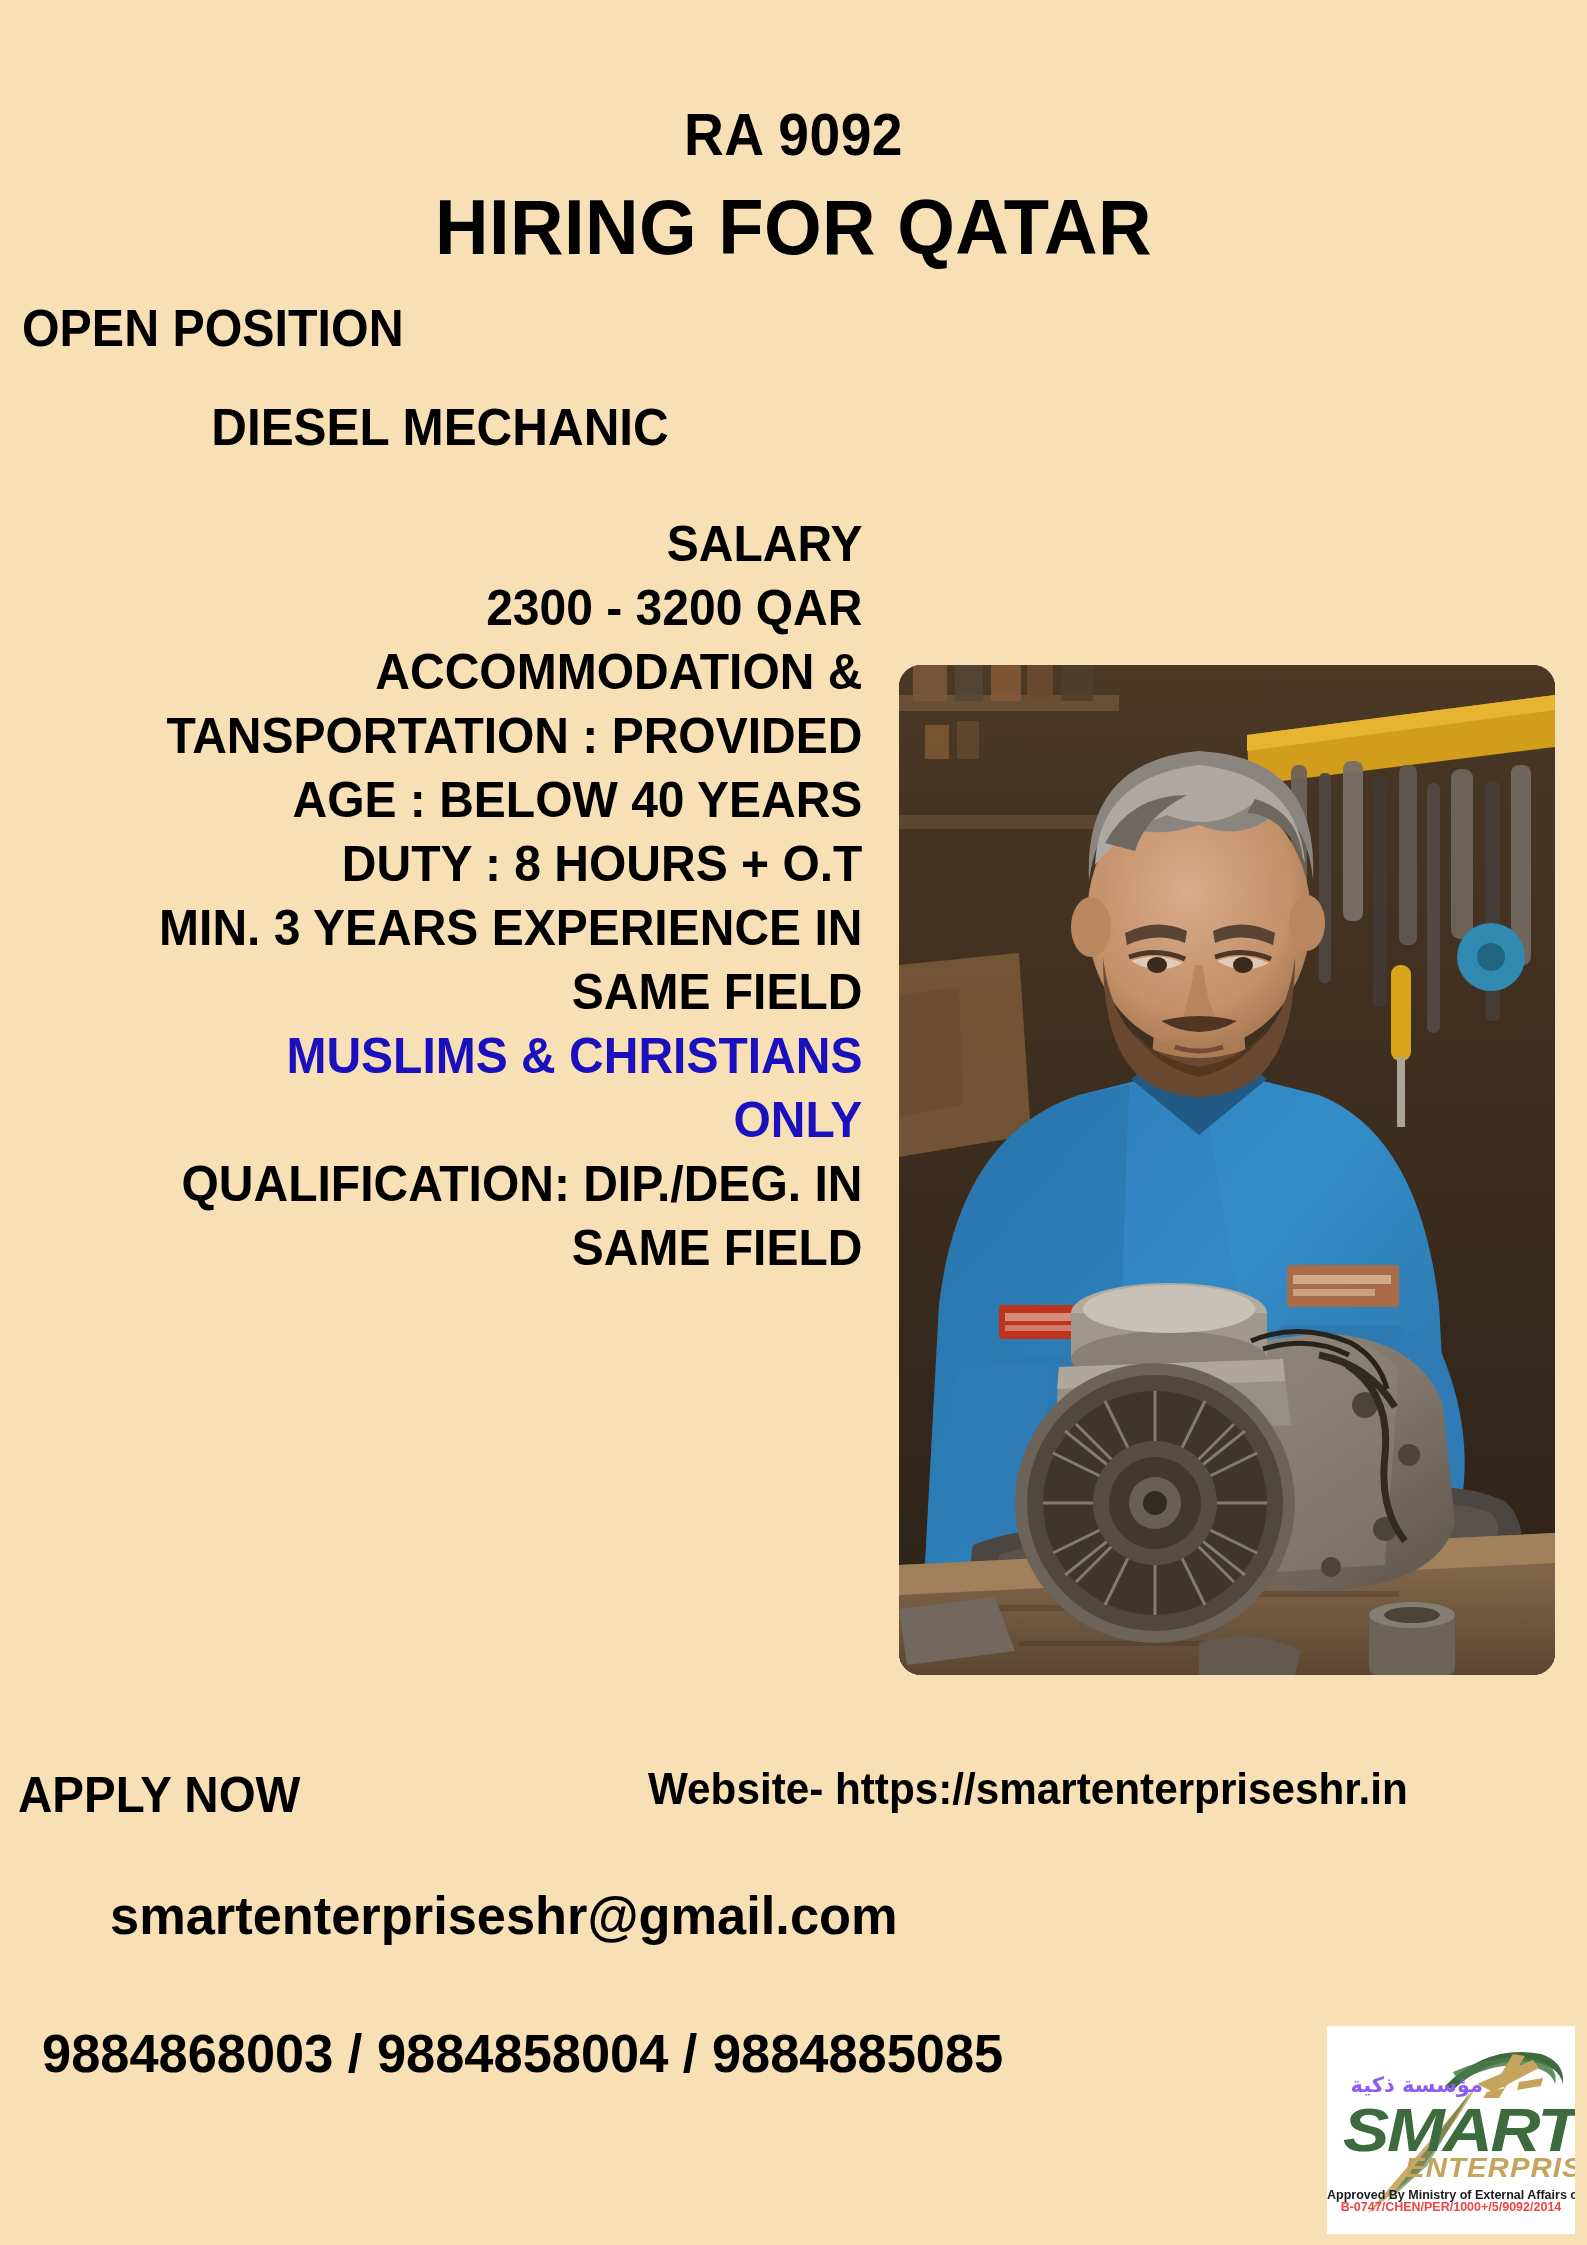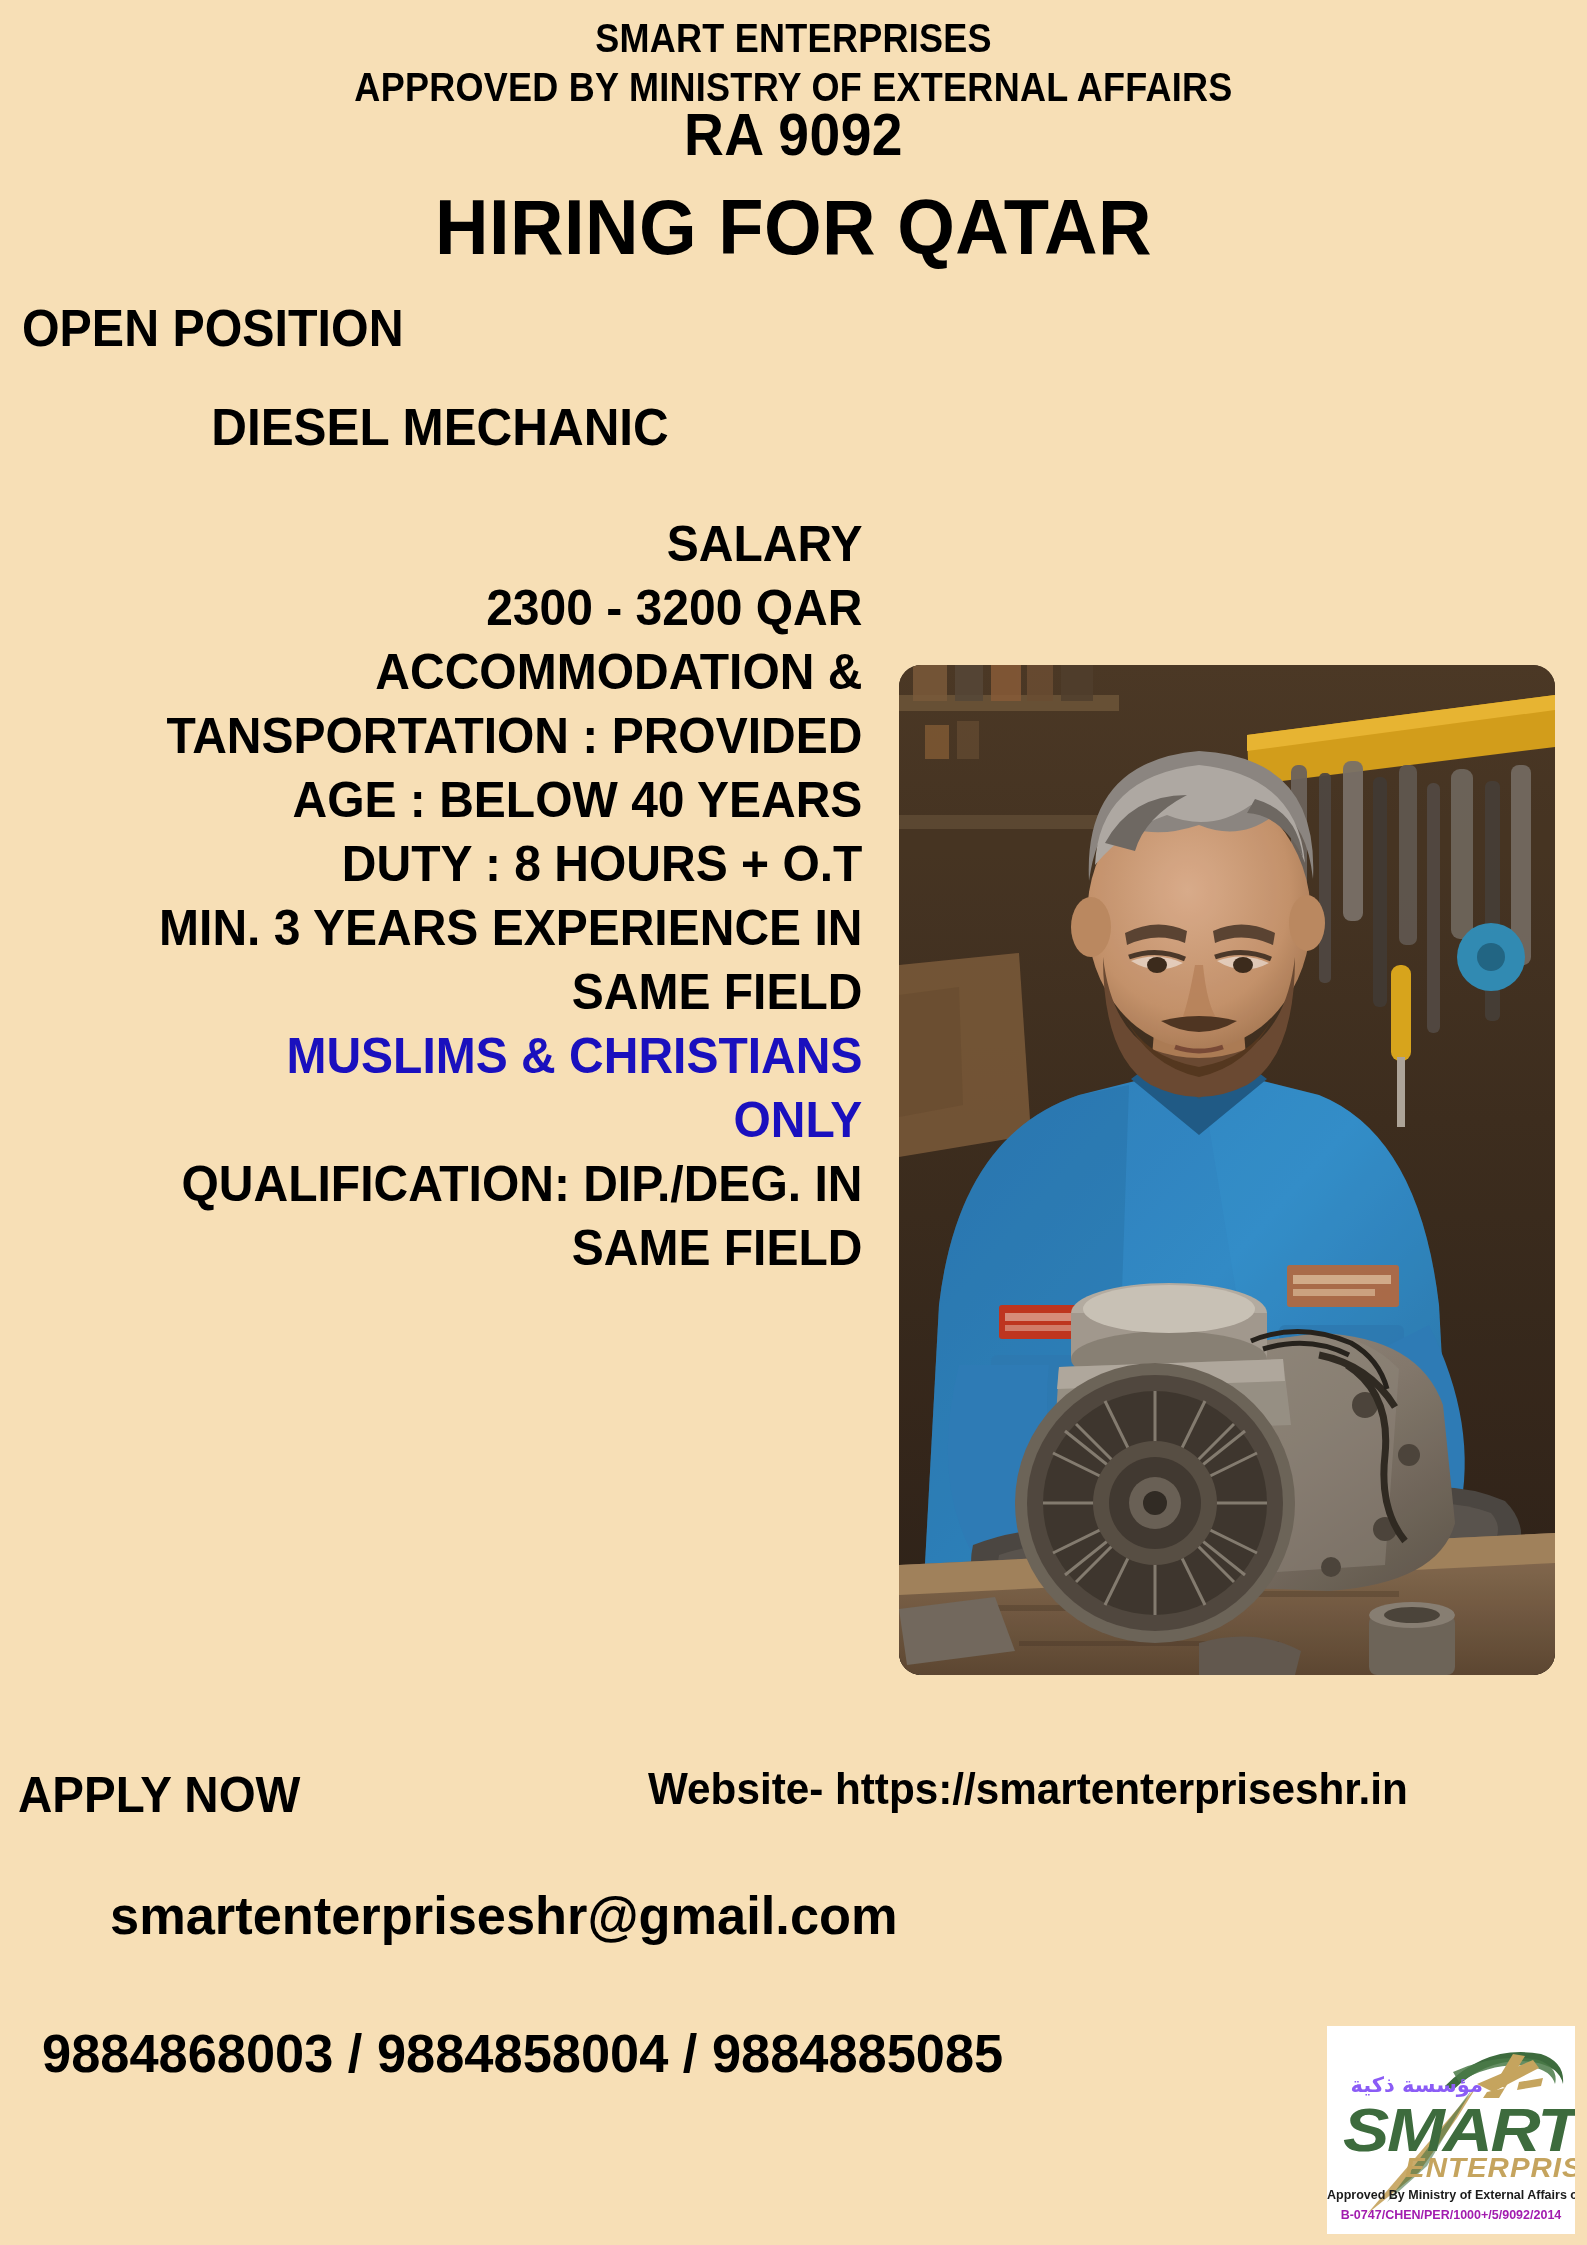--- a/index.html
+++ b/index.html
@@ -219,40 +219,36 @@
     left: 0;
     width: 248px;
     text-align: center;
     font-size: 12.5px;
     font-weight: 700;
     color: #1b1b1b;
     white-space: nowrap;
   }
   .logo-reg {
     position: absolute;
-    top: 182px;
+    top: 174px;
     left: 0;
     width: 248px;
     text-align: center;
     font-size: 12.5px;
     font-weight: 700;
-    color: #a21caf;
+    color: #ef4444;
     white-space: nowrap;
   }
   .logo-swoosh { position:absolute; top:0; left:0; width:248px; height:208px; pointer-events:none; }
 </style>
 </head>
 <body>
 
 <div class="poster">
 
-  <div class="header">
-    <div class="hdr-line1">SMART ENTERPRISES</div>
-    <div class="hdr-line2">APPROVED BY MINISTRY OF EXTERNAL AFFAIRS</div>
-  </div>
 
   <div class="ra-code">RA 9092</div>
 
   <div class="main-title">HIRING FOR QATAR</div>
 
   <div class="open-position">OPEN POSITION</div>
   <div class="job-title">DIESEL MECHANIC</div>
 
   <div class="details">
     <div class="line">SALARY</div>

